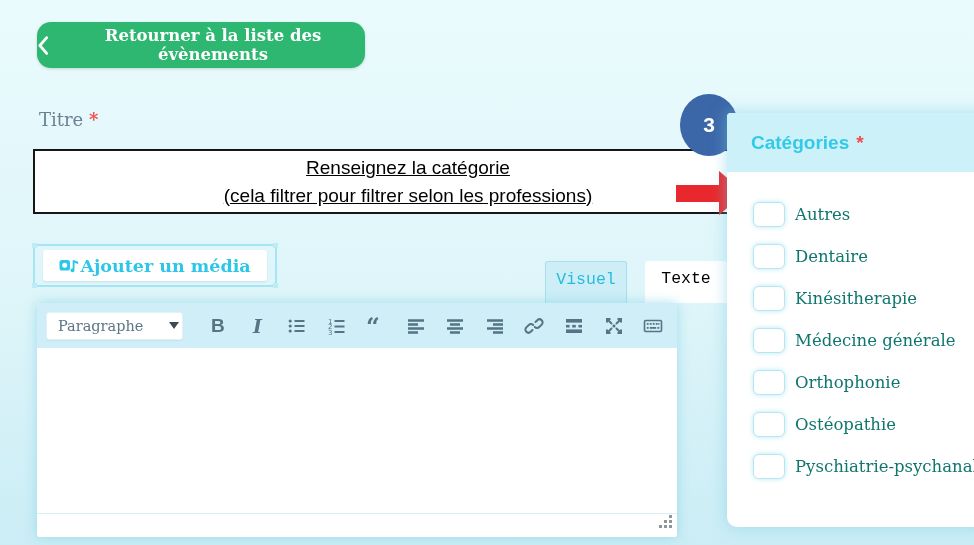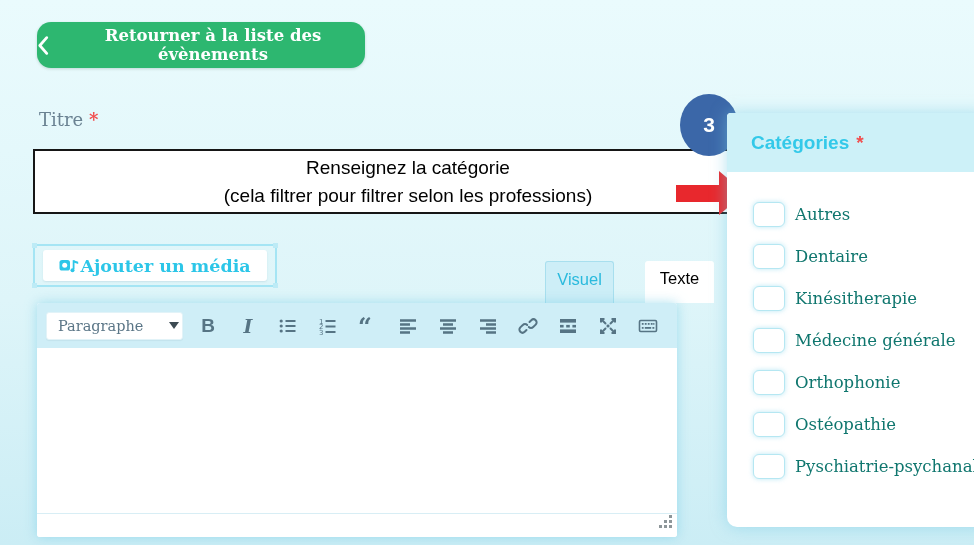--- a/index.html
+++ b/index.html
@@ -25,21 +25,21 @@
   .titre-label{
     position:absolute; left:39px; top:109px;
     font-family:var(--serif); font-size:18px; color:#6a8292;
   }
   .req{ color:#f24e4e; font-weight:bold; }
   
   .annotation{
     position:absolute; left:33px; top:149px; width:750px; height:65px;
     background:#fff; border:2px solid #161616;
     display:flex; flex-direction:column; align-items:center; justify-content:center;
-    font-family:var(--sans); font-size:19px; color:#000; line-height:1.45; text-align:center;
+    font-family:var(--sans); font-size:19px; color:#000; line-height:1.45; text-align:center;text-decoration:underline;
   }
   .arrow-shaft{ position:absolute; left:676px; top:185px; width:43px; height:17px; background:#e8282d; }
   .arrow-head{
     position:absolute; left:719px; top:171px; width:0; height:0;
     border-top:22px solid transparent; border-bottom:22px solid transparent;
     border-left:26px solid #e8282d;
   }
   .step-circle{
     position:absolute; left:680px; top:94px; width:58px; height:62px;
     background:#3b67a8; border-radius:50%;
@@ -56,42 +56,42 @@
   .media-ring i.bl{ left:-3px; bottom:-3px; } .media-ring i.br{ right:-3px; bottom:-3px; }
   .media-btn{
     position:absolute; left:43px; top:250px; width:224px; height:31px;
     background:#fff; border:none; border-radius:3px; cursor:pointer;
     display:flex; align-items:center; justify-content:center; gap:0;
     font-family:var(--serif); font-weight:bold; font-size:17.5px; color:#2cc6e8;
     box-shadow:0 1px 2px rgba(0,80,110,.10);
   }
   
   .tab{
-    position:absolute; top:261px; height:42px; width:69px; cursor:pointer;
+    position:absolute; top:261px; height:42px; width:82px; cursor:pointer;
     display:flex; align-items:flex-start; justify-content:center; padding-top:8px;
-    font-family:Liberation Sans, sans-serif; font-size:16.5px; border-radius:3px 3px 0 0;
+    font-family:Liberation Mono, monospace; font-size:16.5px; border-radius:3px 3px 0 0;
   }
   .tab-visuel{ left:545px; background:#cdeef7; border:1px solid #a8dfee; border-bottom:none; color:#2abadd; }
   .tab-texte{ left:645px; background:#ffffff; color:#000000; }
   
   .editor-box{
     position:absolute; left:37px; top:303px; width:640px; height:234px;
     background:#fff; border-radius:3px;
     box-shadow:0 0 12px rgba(126,208,231,.65);
     display:flex; flex-direction:column;
   }
   .toolbar{
     height:45px; background:#cfeef7; border-radius:3px 3px 0 0;
     display:flex; align-items:center; padding:0 9px; gap:2px;
   }
   .format-select{
     width:137px; height:28px; background:#fff; border:1px solid #e2f3f8; border-radius:3px;
     display:flex; align-items:center; justify-content:space-between; padding:12px 11px;
     font-family:var(--serif); font-size:14.5px; color:#5b7687; cursor:pointer;
-    margin-right:8px; box-shadow:0 1px 1px rgba(0,60,90,.06);gap:26px;
+    margin-right:18px; box-shadow:0 1px 1px rgba(0,60,90,.06);gap:26px;
   }
   .caret{ width:0; height:0; border-left:5px solid transparent; border-right:5px solid transparent; border-top:7px solid #3c4a52; }
   .tb-btn{
     width:30px; height:30px; border:none; background:transparent; cursor:pointer;
     display:flex; align-items:center; justify-content:center; margin-right:8px;
     color:#567484;
   }
   .tb-btn:last-child{ margin-right:0; }
   .tb-bold{ font-family:var(--sans); font-weight:bold; font-size:19px; }
   .tb-italic{ font-family:var(--serif); font-style:italic; font-size:19px; font-weight:bold; }

